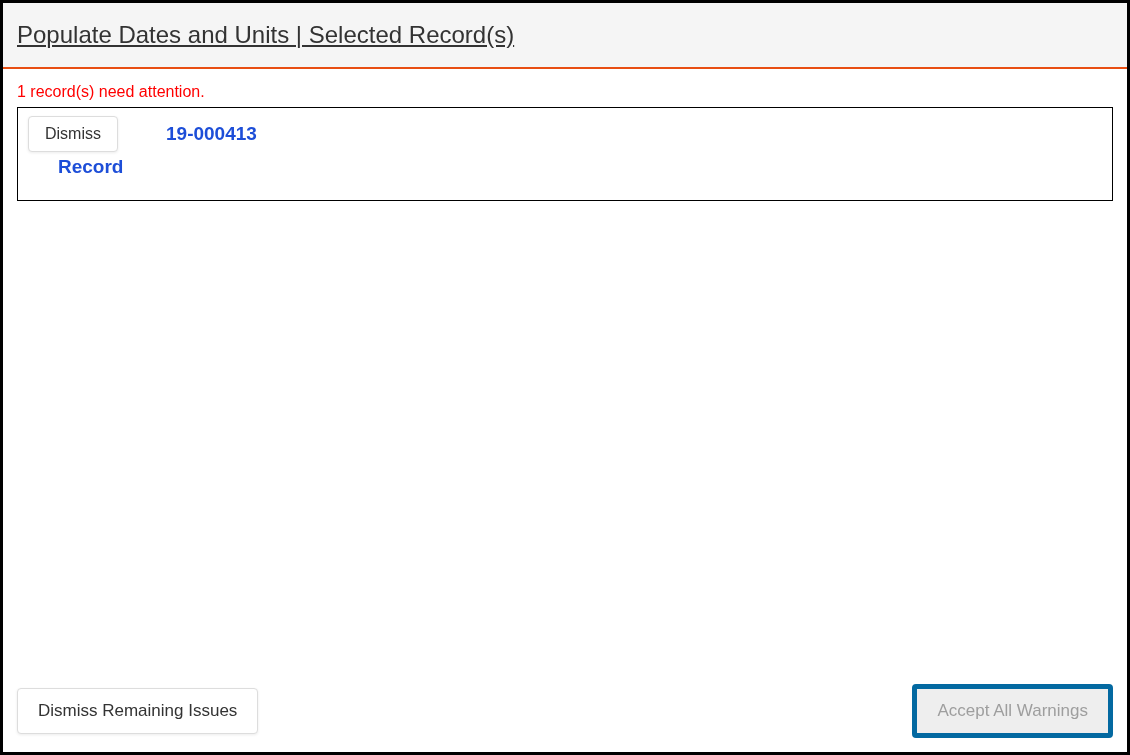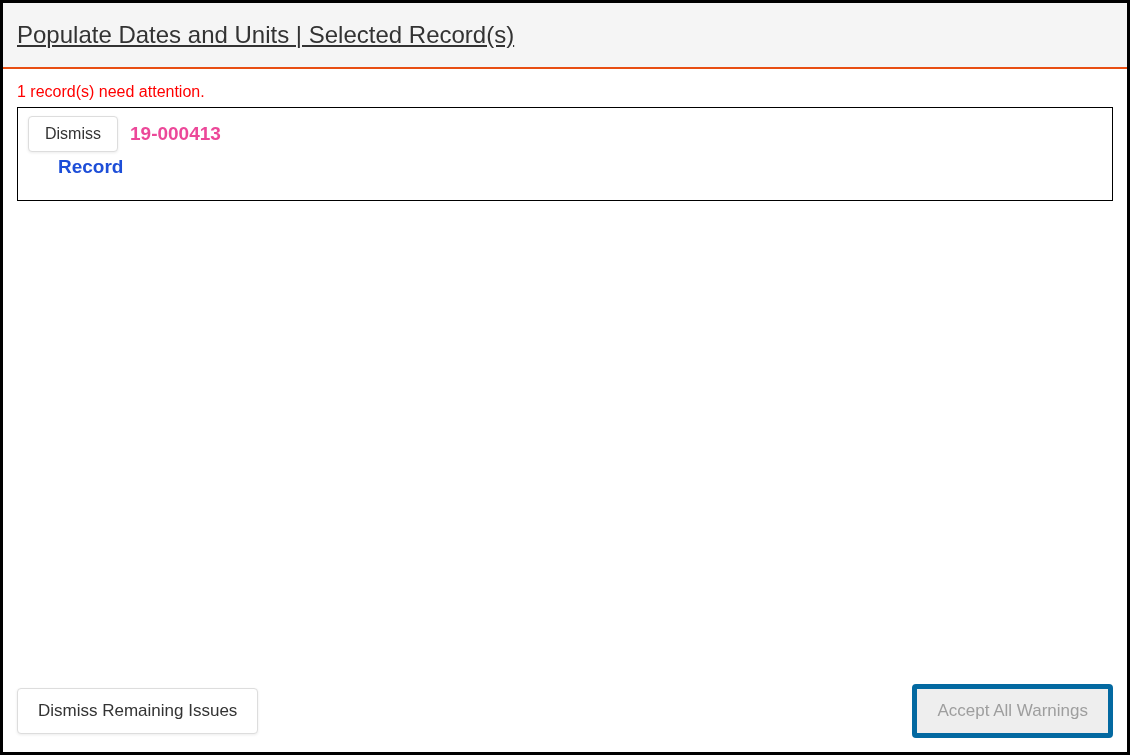--- a/index.html
+++ b/index.html
@@ -57,21 +57,22 @@
       box-shadow: 0 1px 3px rgba(0,0,0,0.08);
       padding: 8px 16px;
       font-size: 16px;
       color: #333;
       cursor: pointer;
       font-family: inherit;
     }
     .record-id {
       font-weight: 700;
       font-size: 19px;
-      color: #ec4899;
+      color: #1d4ed8;
+      margin-left: 36px;
     }
     .record-label {
       font-weight: 700;
       font-size: 19px;
       color: #1d4ed8;
       margin-left: 24px;
       margin-bottom: 6px;
     }
     .action-row {
       display: flex;

